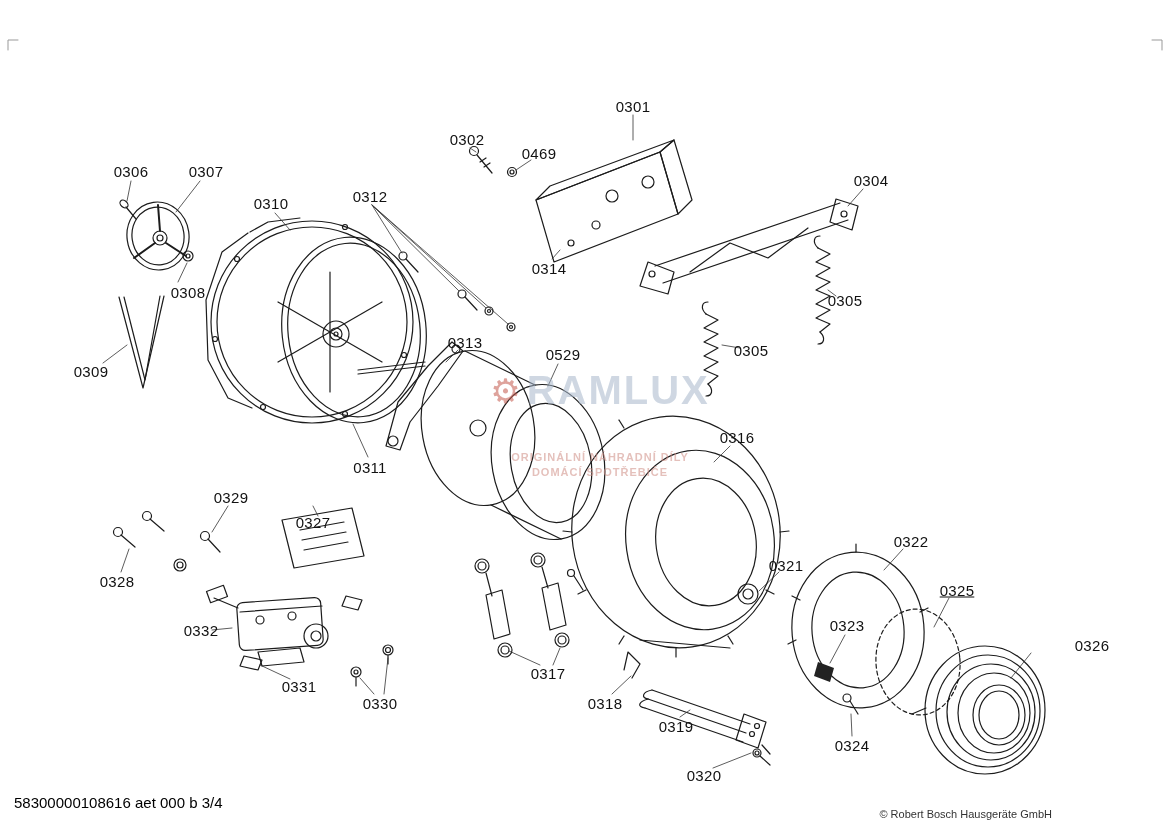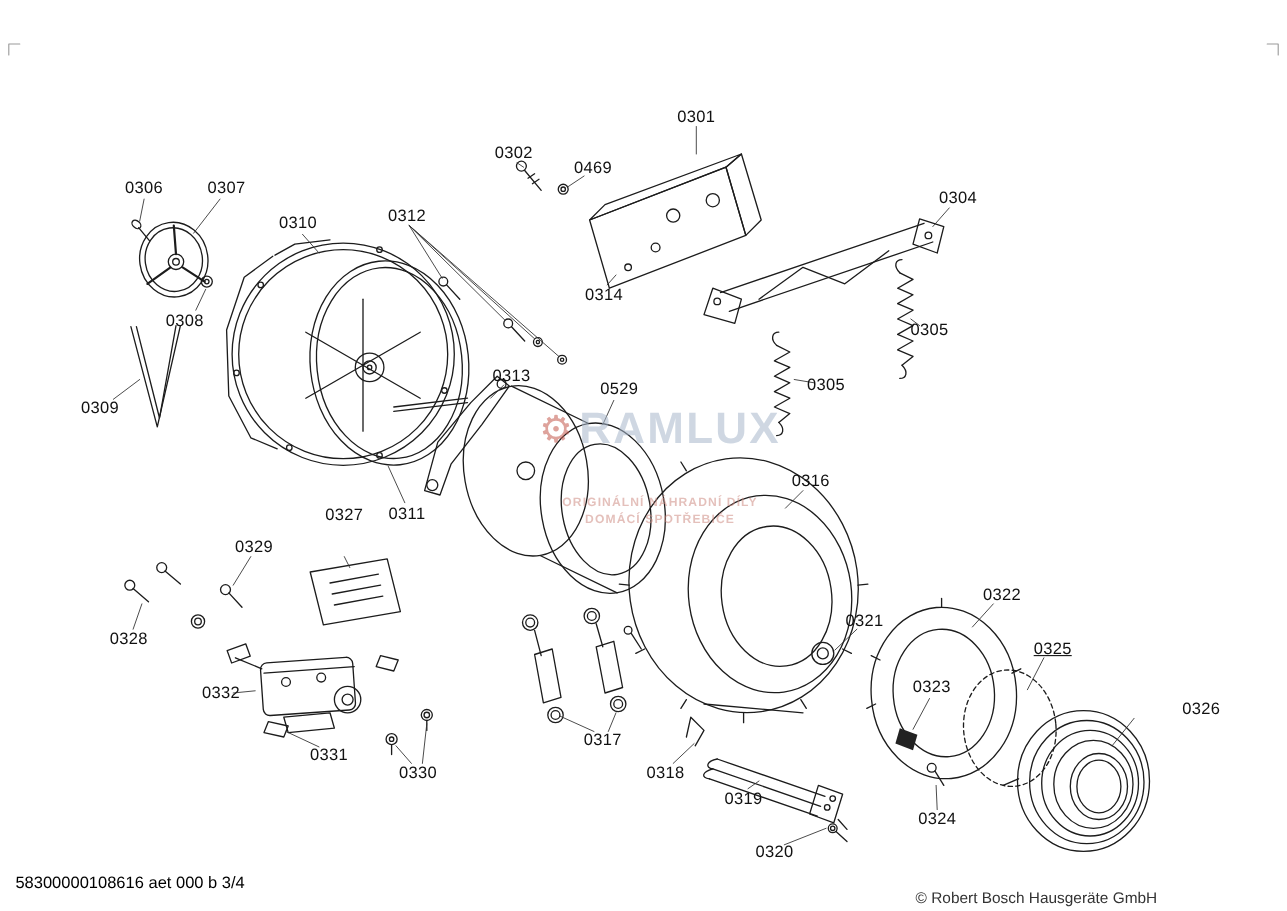--- a/index.html
+++ b/index.html
@@ -18,21 +18,21 @@
     opacity:.55;pointer-events:none;
   }
   .watermark .brandrow{display:flex;align-items:center;justify-content:center;gap:6px;}
   .watermark .gear{font-size:34px;line-height:1;}
   .watermark .brand{font-size:40px;font-weight:bold;letter-spacing:2px;}
   .watermark .tag{font-size:11px;font-weight:bold;letter-spacing:1px;line-height:1.35;}
   .footer-left{
     position:absolute;left:14px;top:794px;font-size:15px;color:#000000;
   }
   .footer-right{
-    position:absolute;right:118px;top:808px;font-size:14px;color:#333;
+    position:absolute;right:118px;top:808px;font-size:11px;color:#333;
   }
 </style>
 </head>
 <body>
 
 <div class="stage">
 
 <svg width="1170" height="828" viewBox="0 0 1170 828" fill="none" stroke="#1c1c1c" stroke-width="1.2" stroke-linecap="round" stroke-linejoin="round">
 
   <g stroke="#999" stroke-width="1">
@@ -310,42 +310,42 @@
       <span class="gear" style="color: rgb(196, 88, 77);">⚙</span>
       <span class="brand" style="color: rgb(168, 184, 204);">RAMLUX</span>
     </div>
     <div class="tag" style="color: rgb(207, 141, 132); margin-top: 37px;">ORIGINÁLNÍ NÁHRADNÍ DÍLY</div>
     <div class="tag" style="color: rgb(207, 141, 132);">DOMÁCÍ SPOTŘEBIČE</div>
   </div>
 
   <div class="labels-layer" id="labels-layer">
       <div class="part-label" style="left: 131px; top: 171px;">0306</div>
       <div class="part-label" style="left: 206px; top: 171px;">0307</div>
-      <div class="part-label" style="left: 168px; top: 292px;">0308</div>
+      <div class="part-label" style="left: 188px; top: 292px;">0308</div>
       <div class="part-label" style="left: 91px; top: 371px;">0309</div>
       <div class="part-label" style="left: 271px; top: 203px;">0310</div>
       <div class="part-label" style="left: 370px; top: 467px;">0311</div>
       <div class="part-label" style="left: 370px; top: 196px;">0312</div>
       <div class="part-label" style="left: 467px; top: 139px;">0302</div>
       <div class="part-label" style="left: 539px; top: 153px;">0469</div>
       <div class="part-label" style="left: 633px; top: 106px;">0301</div>
       <div class="part-label" style="left: 871px; top: 180px;">0304</div>
       <div class="part-label" style="left: 845px; top: 300px;">0305</div>
       <div class="part-label" style="left: 751px; top: 350px;">0305</div>
       <div class="part-label" style="left: 465px; top: 342px;">0313</div>
       <div class="part-label" style="left: 549px; top: 268px;">0314</div>
       <div class="part-label" style="left: 563px; top: 354px;">0529</div>
       <div class="part-label" style="left: 737px; top: 437px;">0316</div>
       <div class="part-label" style="left: 786px; top: 565px;">0321</div>
       <div class="part-label" style="left: 911px; top: 541px;">0322</div>
       <div class="part-label" style="left: 847px; top: 625px;">0323</div>
       <div class="part-label" style="left: 852px; top: 745px;">0324</div>
       <div class="part-label" style="left: 957px; top: 590px; text-decoration: underline;">0325</div>
       <div class="part-label" style="left: 1092px; top: 645px;">0326</div>
-      <div class="part-label" style="left: 313px; top: 468px; text-align: center;">0327</div>
+      <div class="part-label" style="left: 313px; top: 522px; text-align: center;">0327</div>
       <div class="part-label" style="left: 117px; top: 581px;">0328</div>
       <div class="part-label" style="left: 231px; top: 497px;">0329</div>
       <div class="part-label" style="left: 380px; top: 703px;">0330</div>
       <div class="part-label" style="left: 299px; top: 686px;">0331</div>
       <div class="part-label" style="left: 201px; top: 630px;">0332</div>
       <div class="part-label" style="left: 548px; top: 673px;">0317</div>
       <div class="part-label" style="left: 605px; top: 703px;">0318</div>
       <div class="part-label" style="left: 676px; top: 726px;">0319</div>
       <div class="part-label" style="left: 704px; top: 775px;">0320</div>
     </div>

